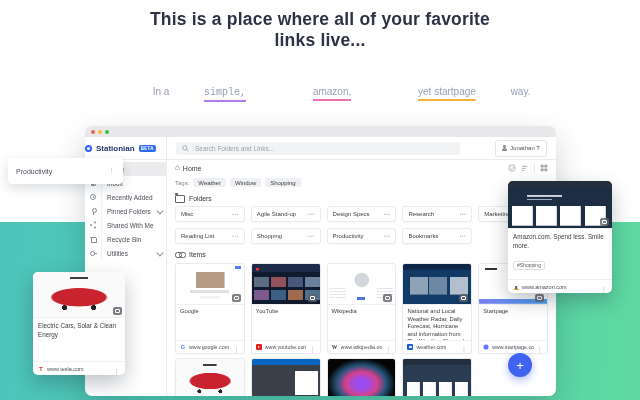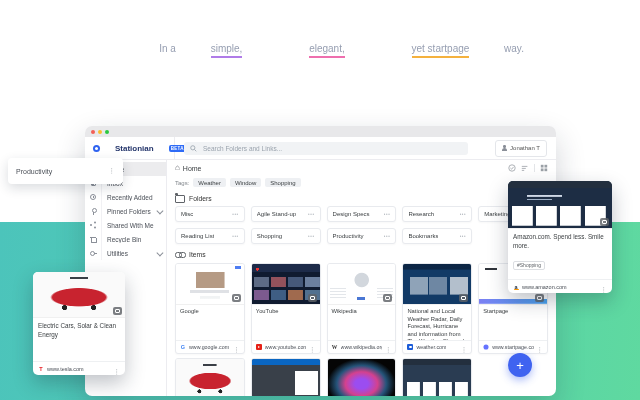--- a/index.html
+++ b/index.html
@@ -8,34 +8,34 @@
 
   
   .bg-band{position:absolute;left:0;top:222px;width:640px;height:178px;
     background:linear-gradient(95deg,#4cc4bb 0%,#53cfae 55%,#5fd9a0 100%);}
 
   
   .hero{position:absolute;top:9px;left:0;width:640px;text-align:center;z-index:2;}
   .hero-title{font-size:17.5px;font-weight:600;color:#2d3247;line-height:1.22;letter-spacing:.2px;}
   .hero-sub{margin-top:12px;font-size:10px;color:#969eb1;white-space:pre-wrap;}
   .hero-sub span{padding-bottom:2px;margin-left:32px;}
-  .u-purple{border-bottom:2px solid #b07ce8;}
+  .u-purple{border-bottom:2px solid #b07ce8;font-family:Liberation Mono, monospace;}
   .u-pink{border-bottom:2px solid #ee6fae;}
   .u-orange{border-bottom:2px solid #f4b13e;}
 
   
   .window{position:absolute;left:85px;top:126px;width:471px;height:270px;background:#fff;
     border-radius:7px;box-shadow:0 12px 30px rgba(25,35,55,.20);z-index:10;overflow:hidden;
     display:flex;flex-direction:column;}
   .titlebar{height:11px;background:#e8e8ea;display:flex;align-items:center;padding-left:6px;gap:3px;flex:none;}
   .tl-dot{width:4px;height:4px;border-radius:50%;}
   .tl-red{background:#f35f57;}.tl-yellow{background:#fbbd2e;}.tl-green{background:#2bc840;}
 
   .appbar{height:22px;border-bottom:1px solid #ececf0;display:flex;align-items:stretch;flex:none;}
-  .brand{width:81px;flex:none;display:flex;align-items:center;gap:15px;padding-left:8px;border-right:1px solid #ececf0;}
+  .brand{width:81px;flex:none;display:flex;align-items:center;gap:4px;border-right:1px solid #ececf0;}
   .brand-logo{width:7px;height:7px;border-radius:50%;background:#2f63f0;position:relative;flex:none;}
   .brand-logo::after{content:"";position:absolute;inset:2px;border-radius:50%;background:#fff;}
   .brand-name{font-size:8px;font-weight:700;color:#24356b;white-space:nowrap;}
   .beta-badge{font-size:4.5px;font-weight:700;background:#2f6bf6;color:#fff;border-radius:2px;padding:1px 2px;letter-spacing:.3px;}
   .appbar-mid{flex:1;display:flex;align-items:center;padding:0 9px;}
   .searchbar{width:272px;height:13px;background:#f1f3f5;border-radius:3px;display:flex;align-items:center;gap:4px;padding:0 6px;}
   .searchbar svg{flex:none;}
   .searchbar input{border:0;outline:0;background:transparent;font-size:6.5px;color:#5f6368;width:100%;
     font-family:"Liberation Sans",sans-serif;}
   .searchbar input::placeholder{color:#9aa3ad;}
@@ -187,23 +187,27 @@
   .float-footer{margin-top:auto;flex:none;height:13px;border-top:1px solid #eef0f2;display:flex;align-items:center;gap:3px;padding:0 5px;}
   .float-footer .item-url{font-size:5.5px;}
 </style>
 </head>
 <body>
 
 <div class="stage">
   <div class="bg-band"></div>
 
   <div class="hero">
+    <div class="hero-title">
+      <div>This is a place where all of your favorite</div>
+      <div>links live...</div>
+    </div>
     <div class="hero-sub">
       
-    <span>In a </span><span class="u-purple">simple,</span><span> </span><span class="u-pink">elegant,</span><span> </span><span class="u-orange">yet startpage</span><span> way.</span></div>
+    <span>In a </span><span class="u-purple">simple,</span><span> </span><span class="u-pink">amazon,</span><span> </span><span class="u-orange">yet startpage</span><span> way.</span></div>
   </div>
 
   <div class="window">
     <div class="titlebar">
       <span class="tl-dot tl-red"></span>
       <span class="tl-dot tl-yellow"></span>
       <span class="tl-dot tl-green"></span>
     </div>
 
     <div class="appbar">

